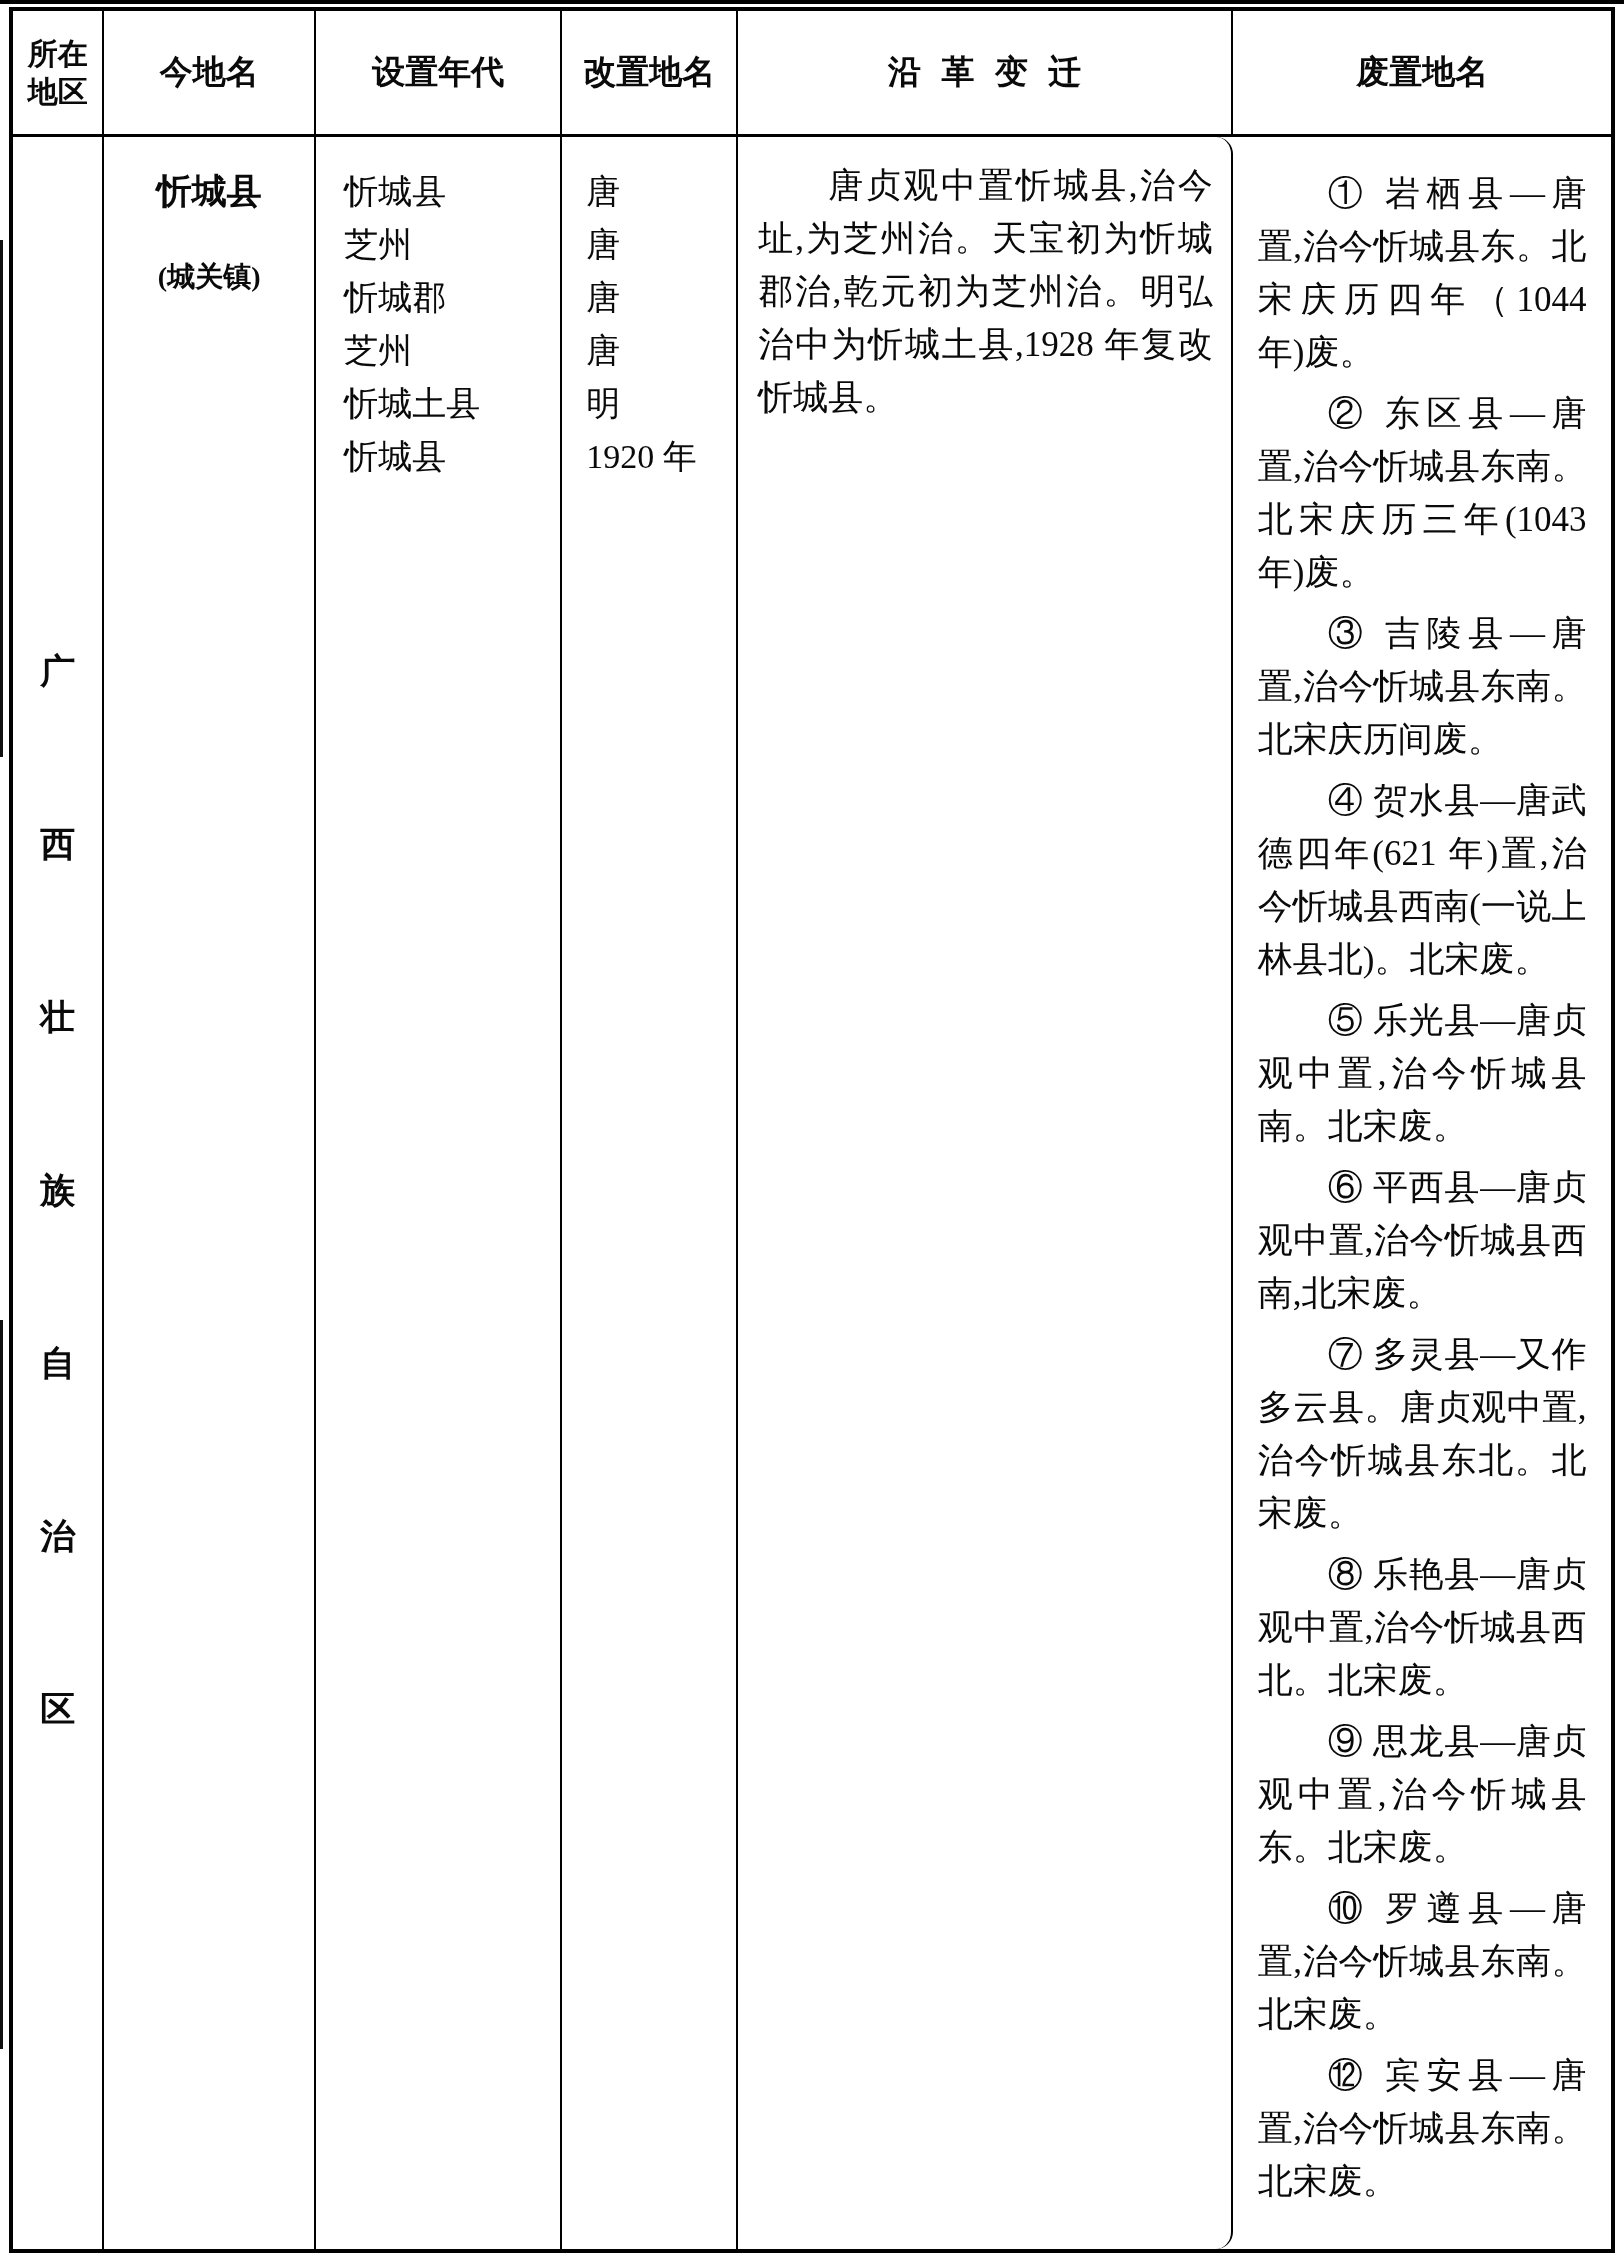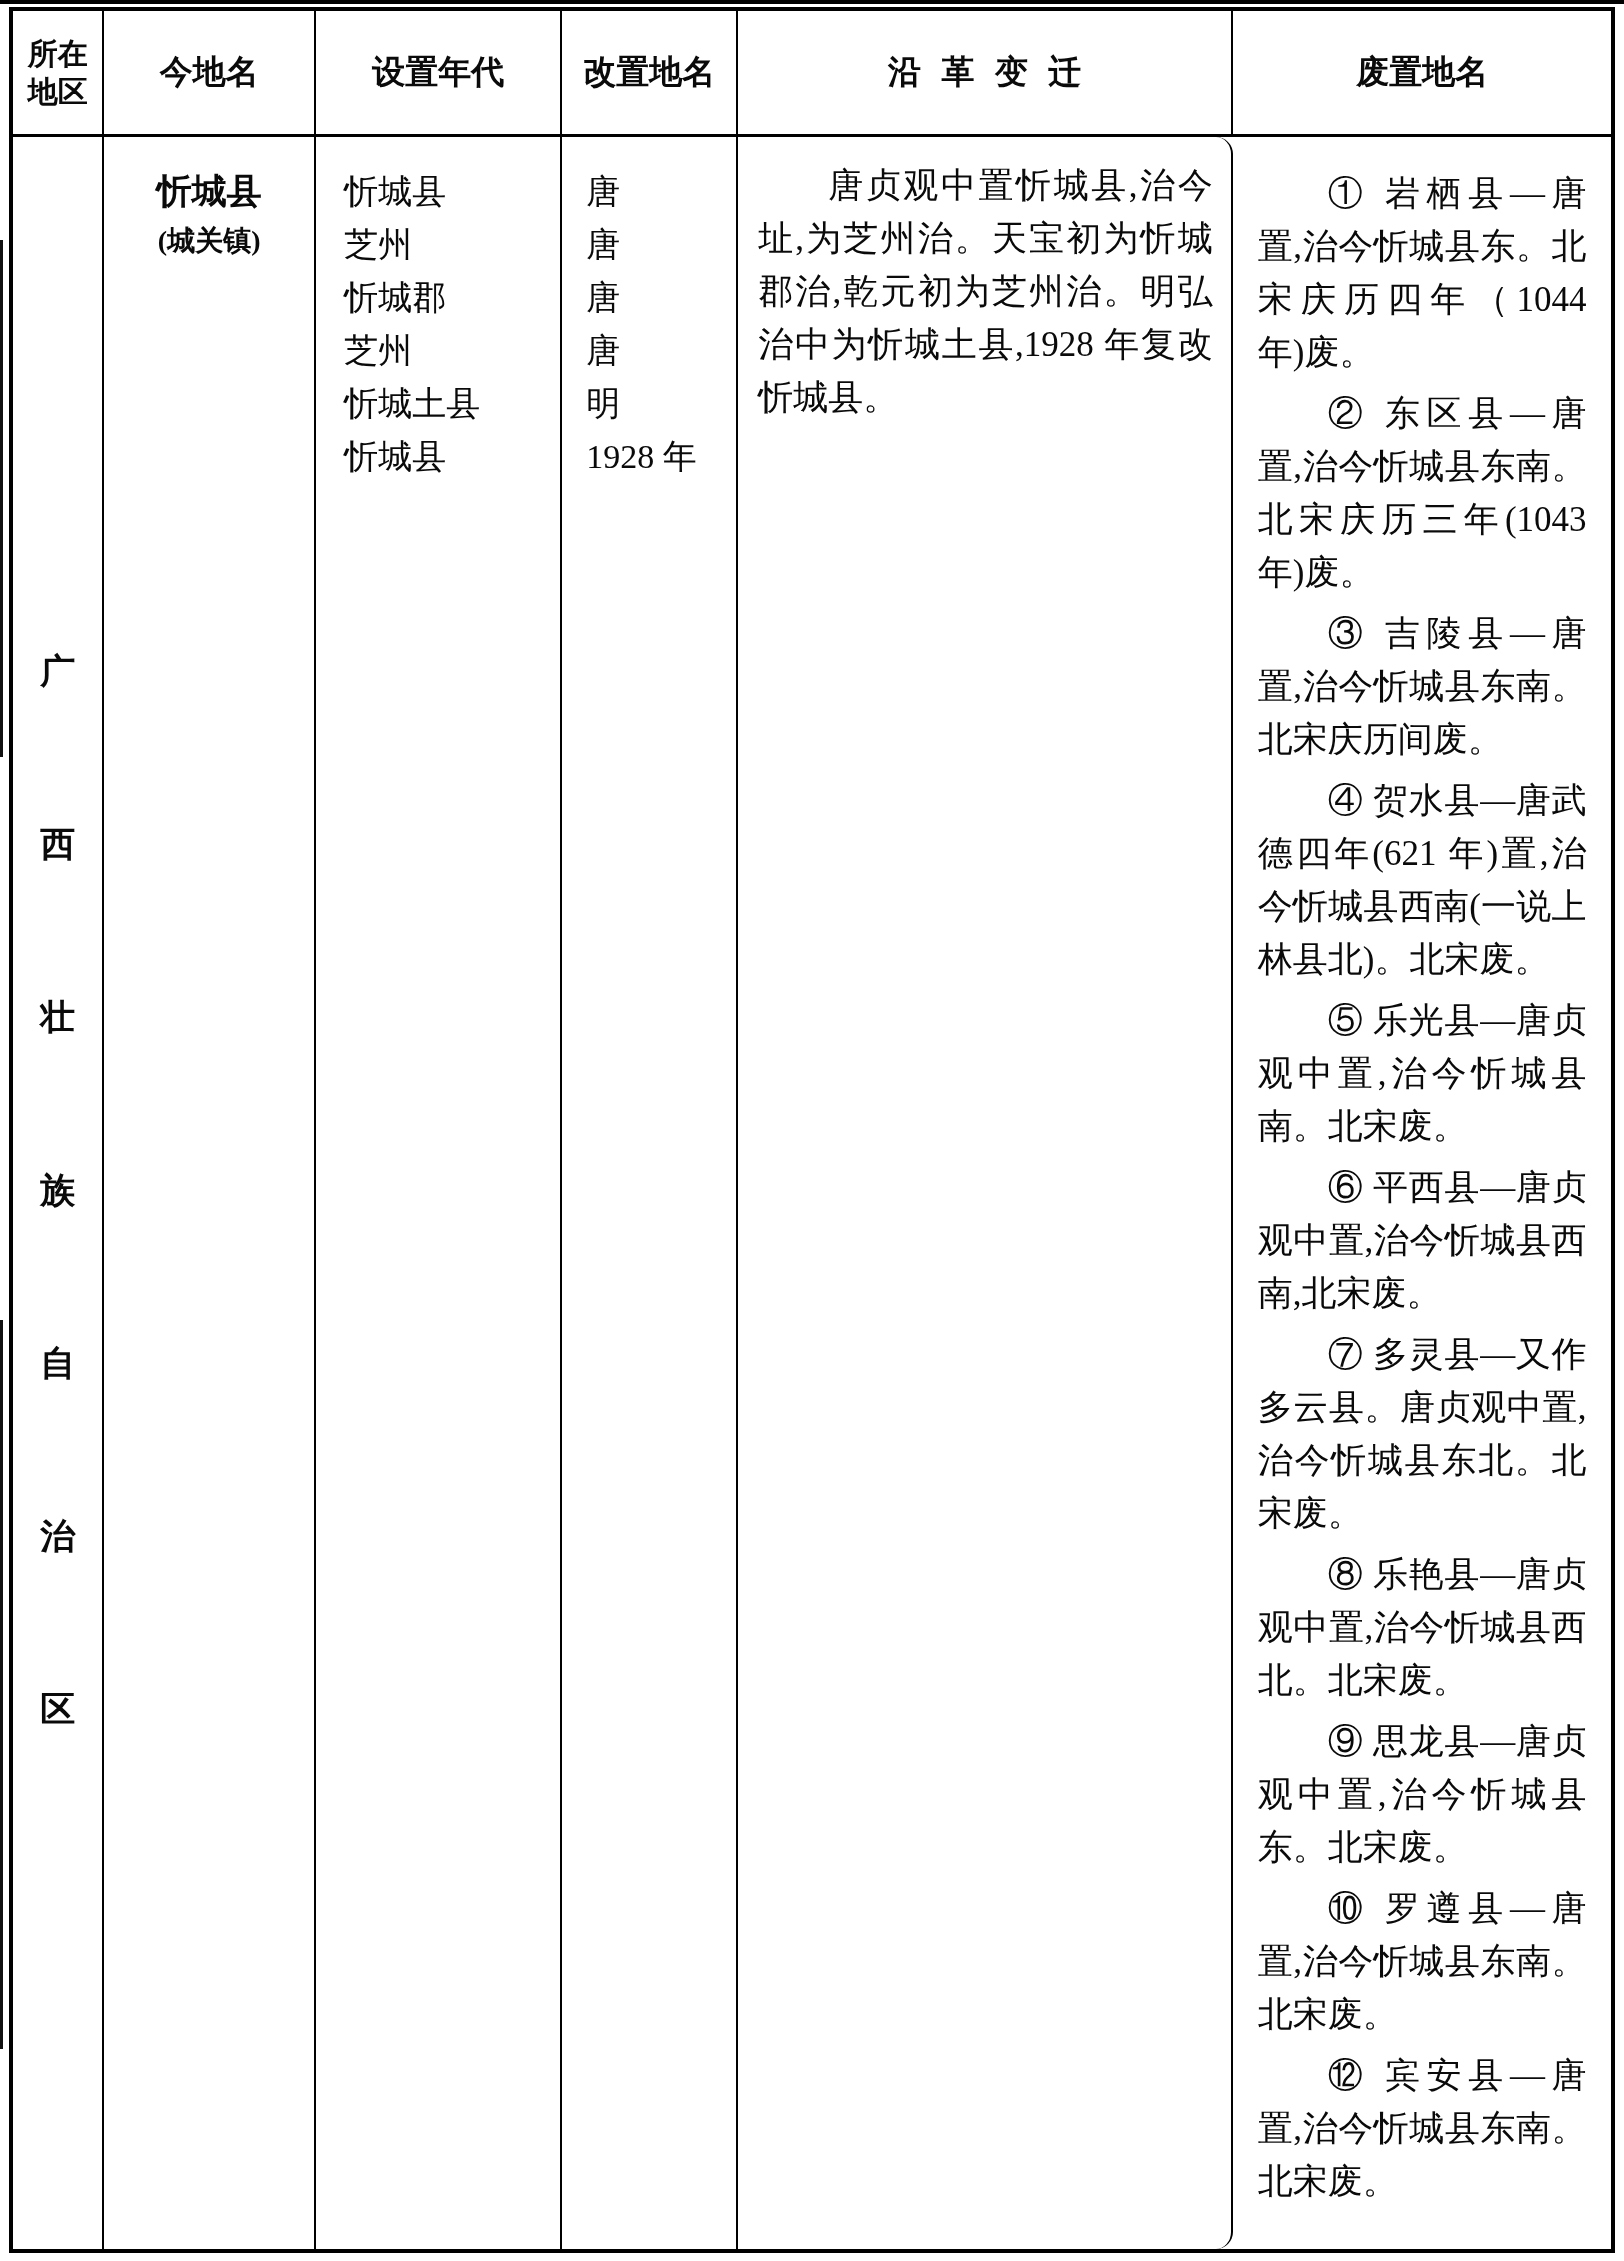--- a/index.html
+++ b/index.html
@@ -47,21 +47,21 @@
   .region-cell{
     display:flex;flex-direction:column;align-items:center;
     padding-top:517px;gap:138px;
     font-weight:bold;font-size:35px;line-height:1;
   }
   .name-cell{
     text-align:center;padding-top:28px;
     font-weight:bold;
   }
   .name-main{font-size:35px;line-height:53px;}
-  .name-note{font-size:28px;line-height:46px;}
+  .name-note{font-size:28px;line-height:46px;margin-top:36px;}
   .list-cell{
     padding:28px 5.5px 0 28px;
     font-size:34px;line-height:53px;
   }
   .era-cell{padding-left:24px;}
   .prose-cell{
     padding:22px 18.5px 0 20px;
     font-size:35px;line-height:53px;
     text-align:justify;
     overflow-wrap:break-word;
@@ -118,21 +118,21 @@
         <div>忻城土县</div>
         <div>忻城县</div>
       </div>
 
     <div class="cell list-cell era-cell">
         <div>唐</div>
         <div>唐</div>
         <div>唐</div>
         <div>唐</div>
         <div>明</div>
-        <div>1928 年</div>
+        <div>1920 年</div>
       </div>
 
     <div class="cell prose-cell">
       <p>唐贞观中置忻城县,治今址,为芝州治。天宝初为忻城郡治,乾元初为芝州治。明弘治中为忻城土县,1928 年复改忻城县。</p>
     </div>
 
     <div class="cell prose-cell abolished-cell last">
         <p>① 岩栖县—唐置,治今忻城县东。北宋庆历四年（1044 年)废。</p>
         <p>② 东区县—唐置,治今忻城县东南。北宋庆历三年(1043 年)废。</p>
         <p>③ 吉陵县—唐置,治今忻城县东南。北宋庆历间废。</p>

